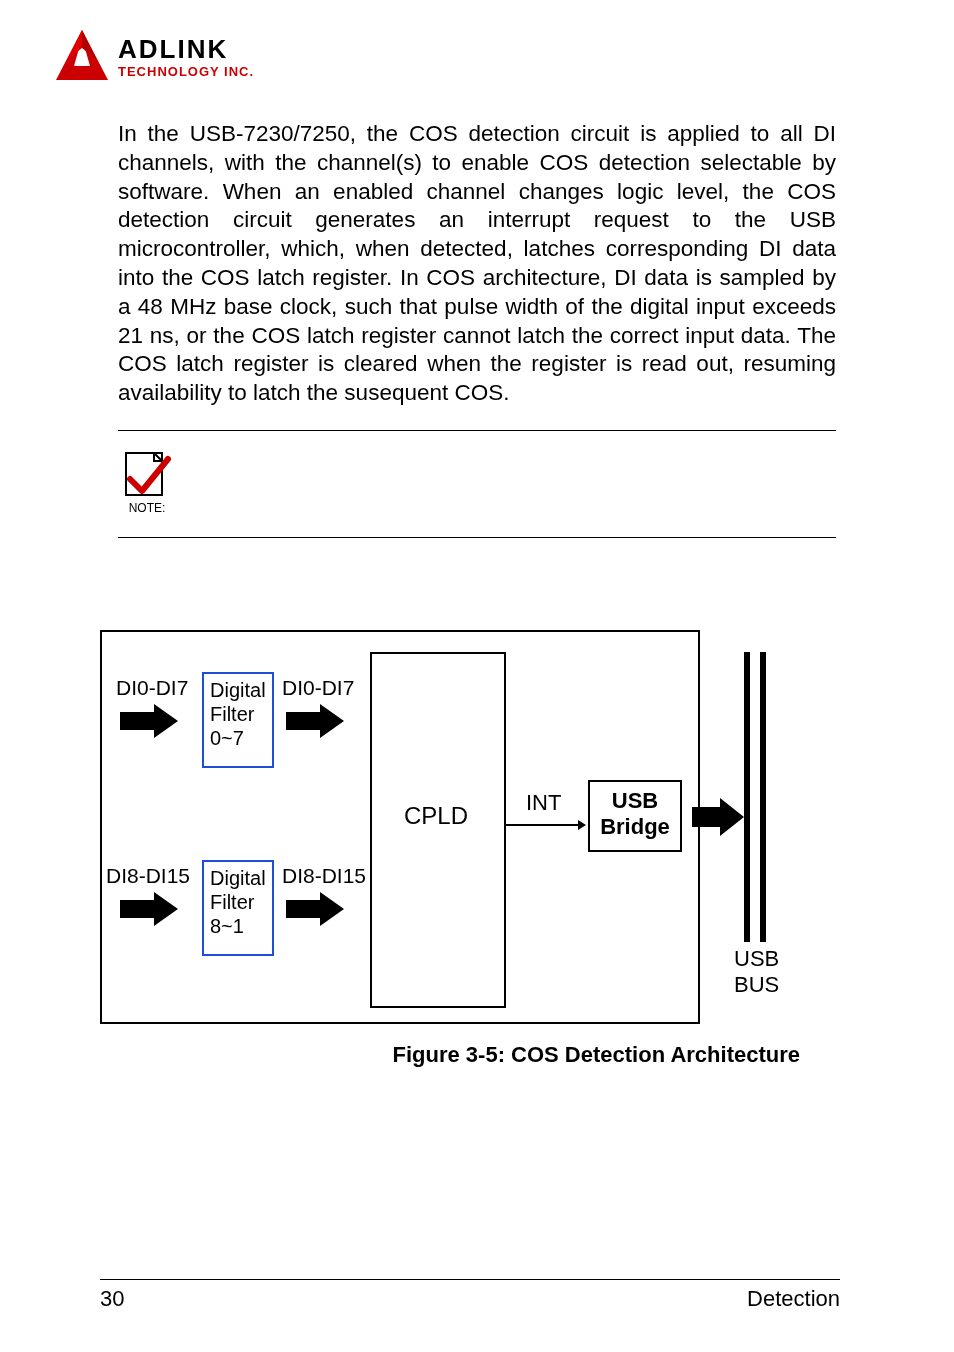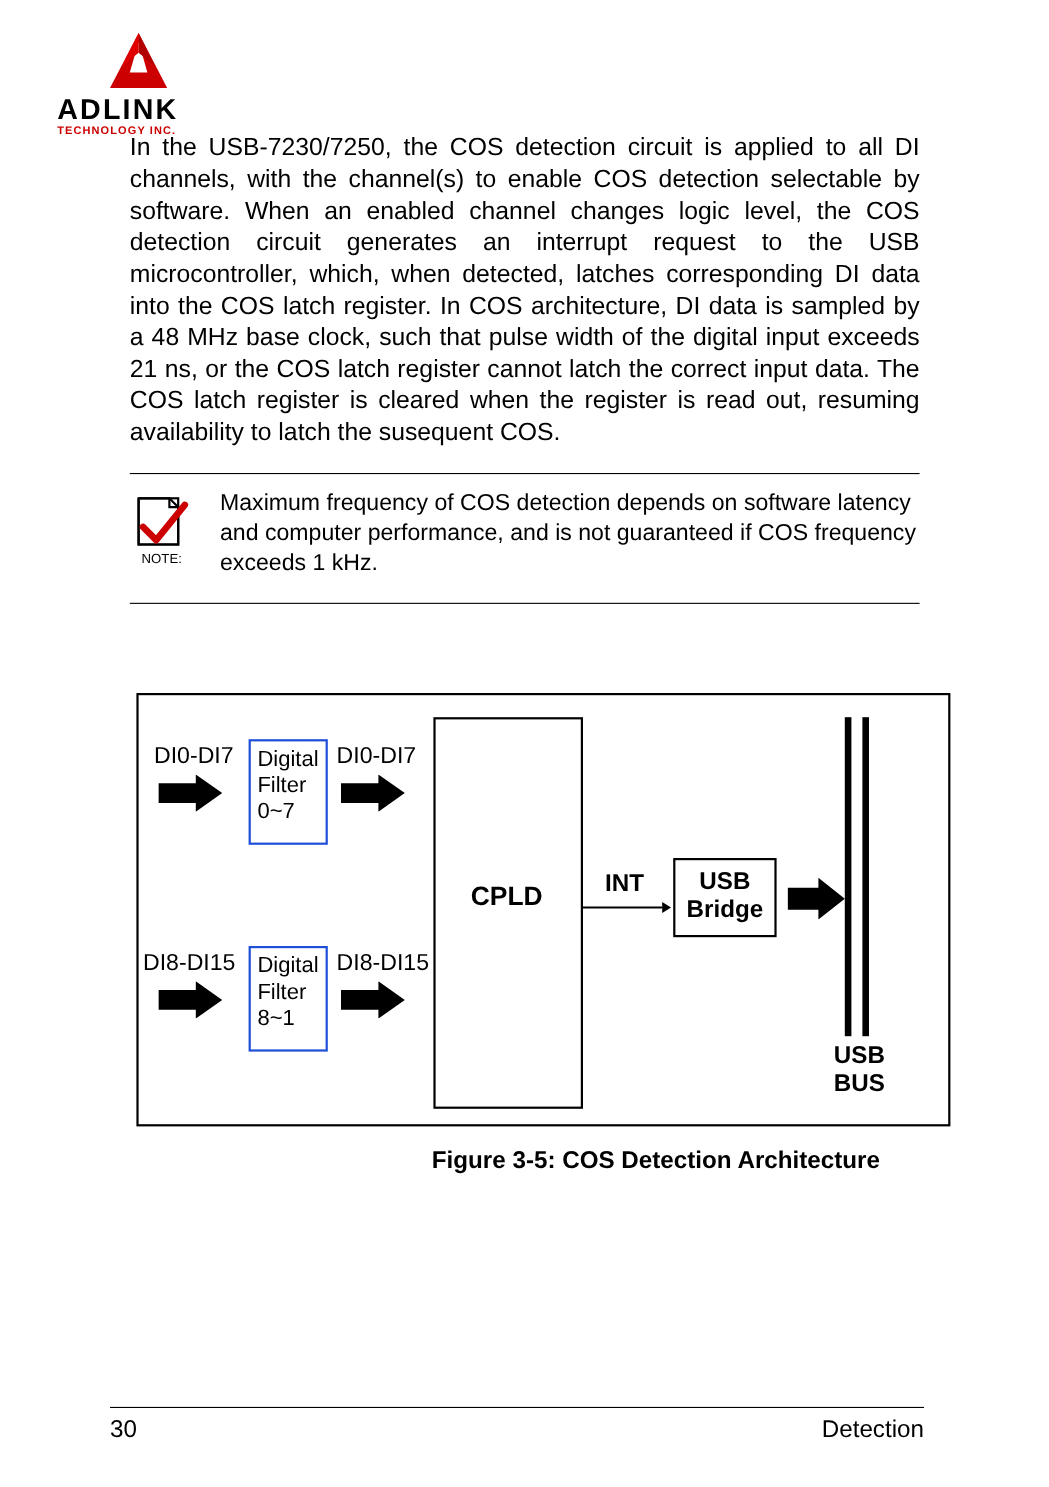--- a/index.html
+++ b/index.html
@@ -9,39 +9,38 @@
     background: #fff;
     font-family: Arial, Helvetica, sans-serif;
     color: #000;
     position: relative;
   }
   .logo {
     position: absolute;
     top: 28px;
     left: 52px;
     display: flex;
-    align-items: flex-end;
-    flex-direction: column;
+    align-items: center;
   }
   .logo-mark {
     width: 60px;
     height: 58px;
     position: relative;
     margin-right: 6px;
   }
   .logo-text { display: flex; flex-direction: column; }
   .logo-main {
     font-size: 26px;
     font-weight: bold;
     letter-spacing: 2px;
     color: #000;
     line-height: 1;
   }
   .logo-sub {
-    font-size: 10px;
+    font-size: 13px;
     letter-spacing: 1px;
     color: #c00;
     font-weight: bold;
     margin-top: 2px;
   }
   .body-text {
     position: absolute;
     top: 120px;
     left: 118px;
     width: 718px;
@@ -74,24 +73,23 @@
   .note-label { font-size: 12px; }
   .note-text {
     font-size: 21px;
     line-height: 1.28;
     text-align: left;
   }
   .diagram {
     position: absolute;
     top: 630px;
     left: 100px;
-    width: 740px;
+    width: 600px;
     height: 394px;
     border: 2px solid #000;
-    margin-left: 24px;
   }
   .dbox {
     position: absolute;
     border: 2px solid #1d4ed8;
     background: #fff;
     font-size: 20px;
     text-align: left;
     padding: 4px 6px;
     line-height: 1.2;
   }
@@ -107,21 +105,21 @@
     text-align: center;
     font-weight: bold;
     font-size: 22px;
     line-height: 1.2;
     padding-top: 6px;
   }
   .label {
     position: absolute;
     font-size: 21px;
   }
-  .bold { font-weight: bold; text-align: right; }
+  .bold { font-weight: normal; text-align: right; }
   .usb-bus-bars {
     position: absolute;
   }
   .usb-bus-bars > div {
     position: absolute;
     background: #000;
     width: 6px;
   }
   .arrow-big {
     position: absolute;
@@ -179,21 +177,20 @@
       <div class="note-icon-box">
         <svg viewBox="0 0 50 54" width="50" height="54">
           <rect x="4" y="8" width="36" height="42" fill="#fff" stroke="#000" stroke-width="2"></rect>
           <polyline points="4,8 32,8 40,16 40,50 4,50 4,8" fill="none" stroke="#000" stroke-width="2"></polyline>
           <polyline points="32,8 32,16 40,16" fill="none" stroke="#000" stroke-width="2"></polyline>
           <polyline points="8,34 20,46 46,14" fill="none" stroke="#cc0000" stroke-width="6" stroke-linecap="round" stroke-linejoin="round"></polyline>
         </svg>
       </div>
       <div class="note-label">NOTE:</div>
     </div>
-    <div class="note-text">Maximum frequency of COS detection depends on software latency and computer performance, and is not guaranteed if COS frequency exceeds 1 kHz.</div>
   </div>
 </div>
 
 <div class="diagram">
 
   <div class="label" style="top:44px; left:14px;">DI0-DI7</div>
   <div class="arrow-big" style="top:72px; left:18px;">
     <svg width="60" height="34">
         <polygon points="0,8 34,8 34,0 58,17 34,34 34,26 0,26" fill="#000"></polygon>
       </svg>

